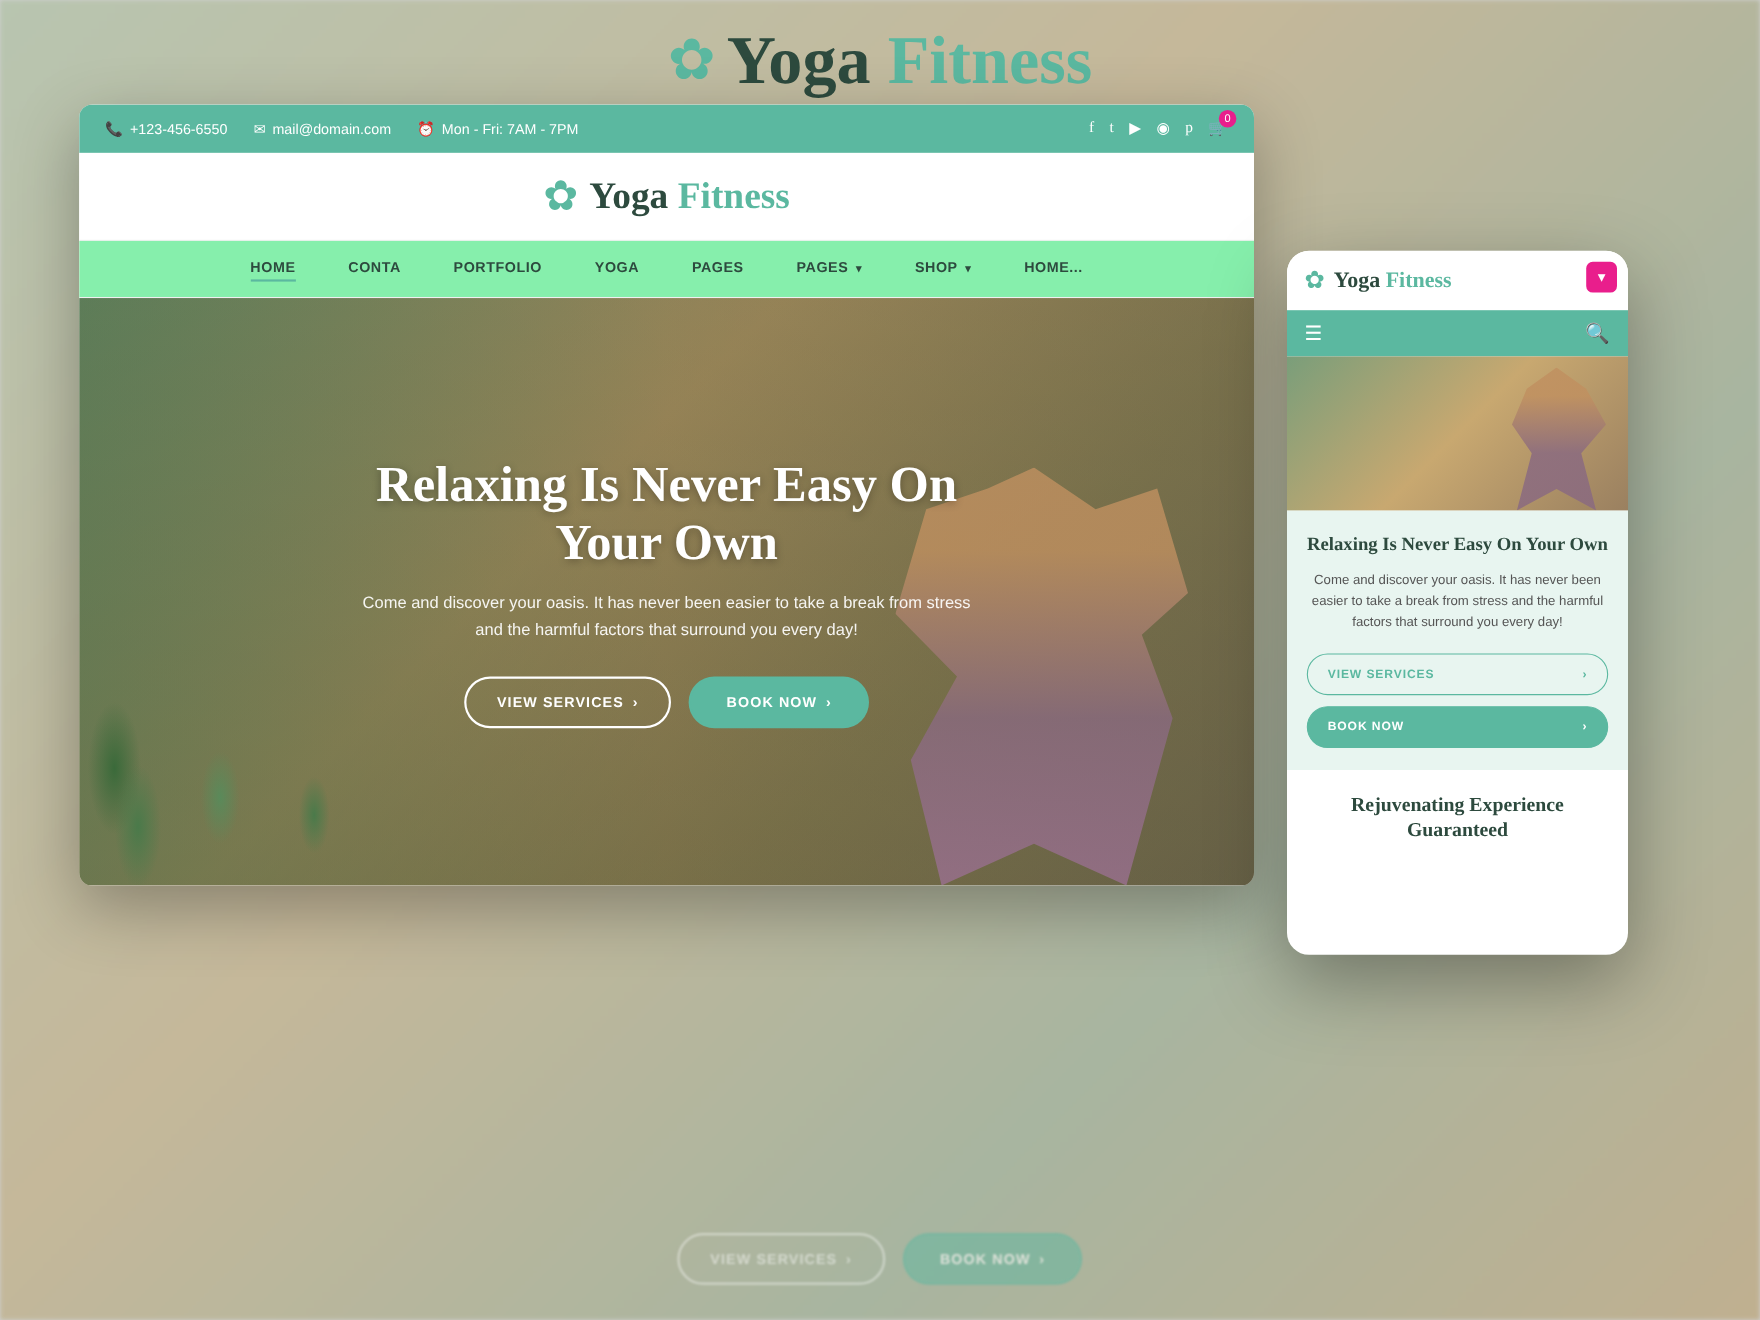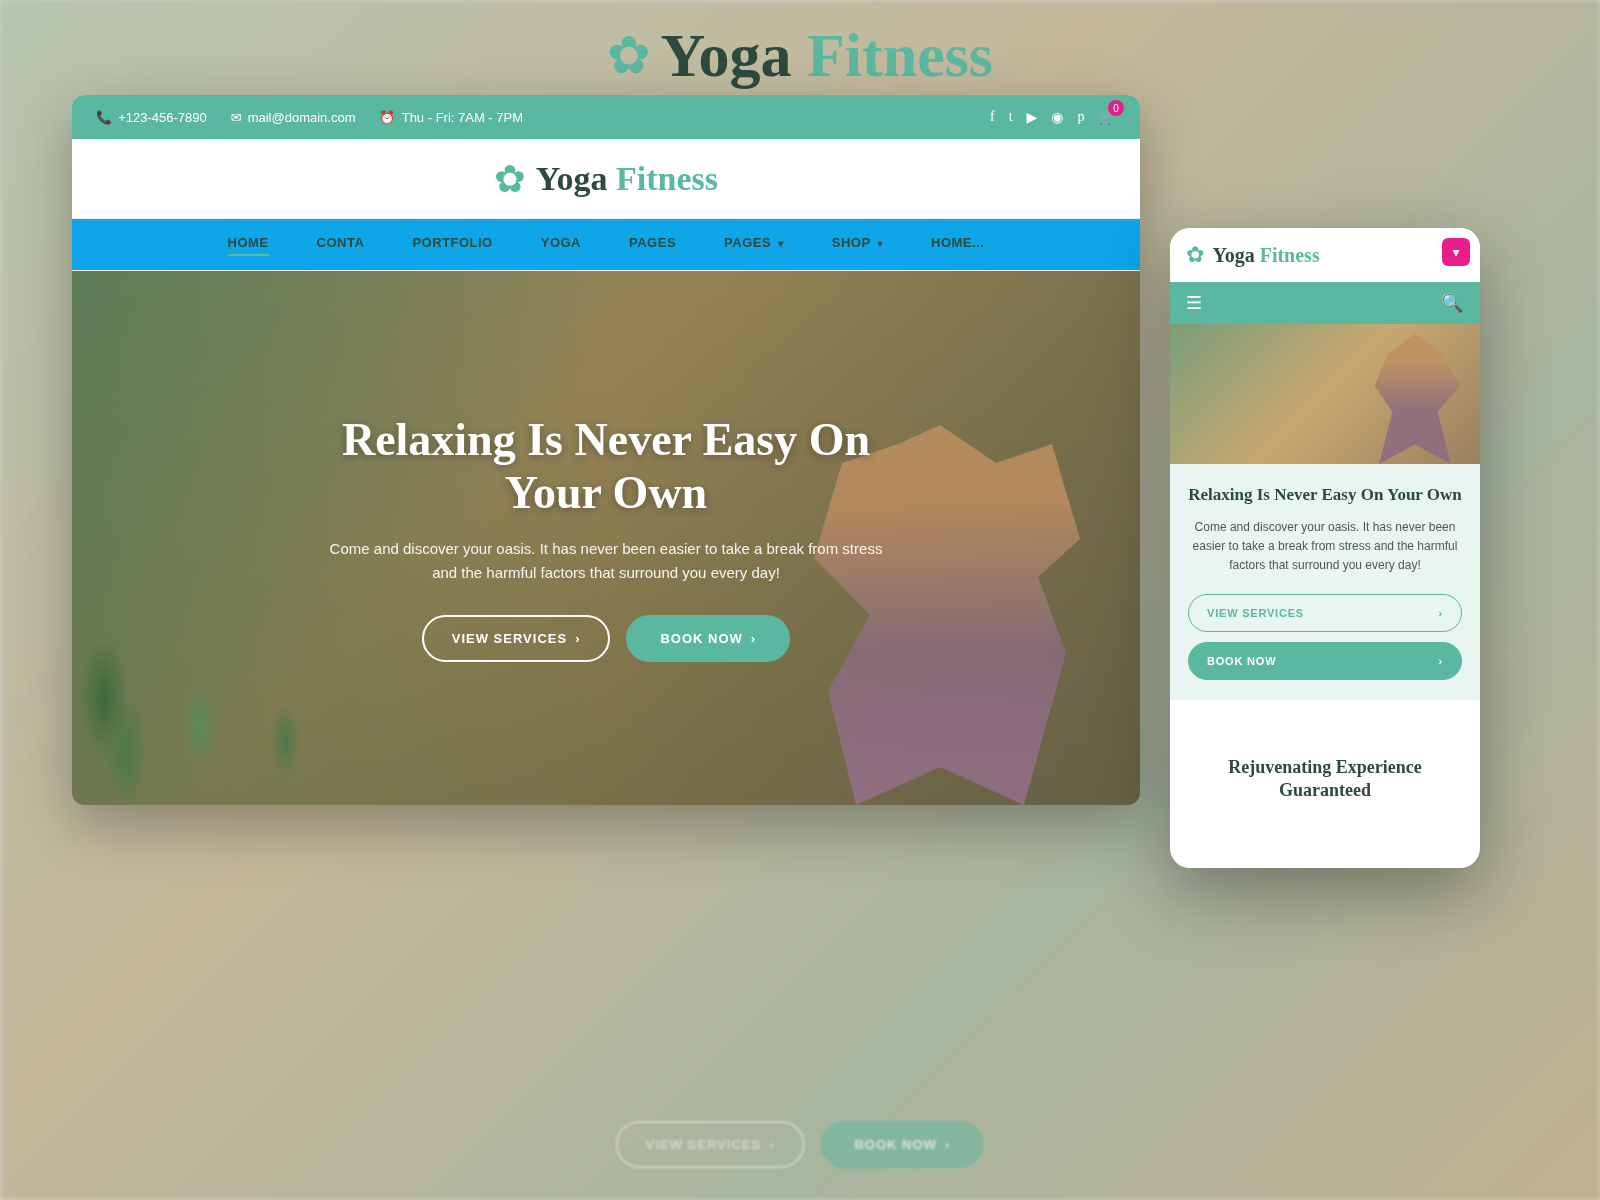--- a/index.html
+++ b/index.html
@@ -139,21 +139,21 @@
       font-size: 34px;
       font-weight: 900;
       color: #2d4a3e;
     }
     .logo-text span {
       color: #5bb8a0;
     }
 
     
     .desktop-nav {
-      background: #0ea5e9;
+      background: #86efac;
       display: flex;
       align-items: center;
       justify-content: center;
       gap: 48px;
       padding: 0 24px;
       height: 52px;
       border-bottom: 1px solid #f0f0f0;
     }
     .nav-item {
       font-family: Arial, sans-serif;
@@ -407,21 +407,20 @@
       font-weight: 700;
       letter-spacing: 0.8px;
       cursor: pointer;
       width: 100%;
     }
 
     
     .mobile-bottom-section {
       background: white;
       padding: 20px 18px;
-      margin-top: 36px;
     }
     .mobile-section-title {
       font-size: 18px;
       font-weight: 900;
       color: #2d4a3e;
       text-align: center;
       line-height: 1.3;
     }
 
     
@@ -491,29 +490,29 @@
     Yoga <span>Fitness</span>
   </span>
 </div>
 
 <div class="desktop-mockup">
 
   <div class="topbar">
     <div class="topbar-left">
       <div class="topbar-item">
         <span class="topbar-icon">📞</span>
-        <span>+123-456-7890</span>
+        <span>+123-456-6550</span>
       </div>
       <div class="topbar-item">
         <span class="topbar-icon">✉</span>
         <span>mail@domain.com</span>
       </div>
       <div class="topbar-item">
         <span class="topbar-icon">⏰</span>
-        <span>Thu - Fri: 7AM - 7PM</span>
+        <span>Mon - Fri: 7AM - 7PM</span>
       </div>
     </div>
     <div class="topbar-right">
       <span class="social-icon">f</span>
       <span class="social-icon">t</span>
       <span class="social-icon">▶</span>
       <span class="social-icon">◉</span>
       <span class="social-icon">p</span>
       <div class="cart-wrapper">
         <span class="social-icon">🛒</span>

